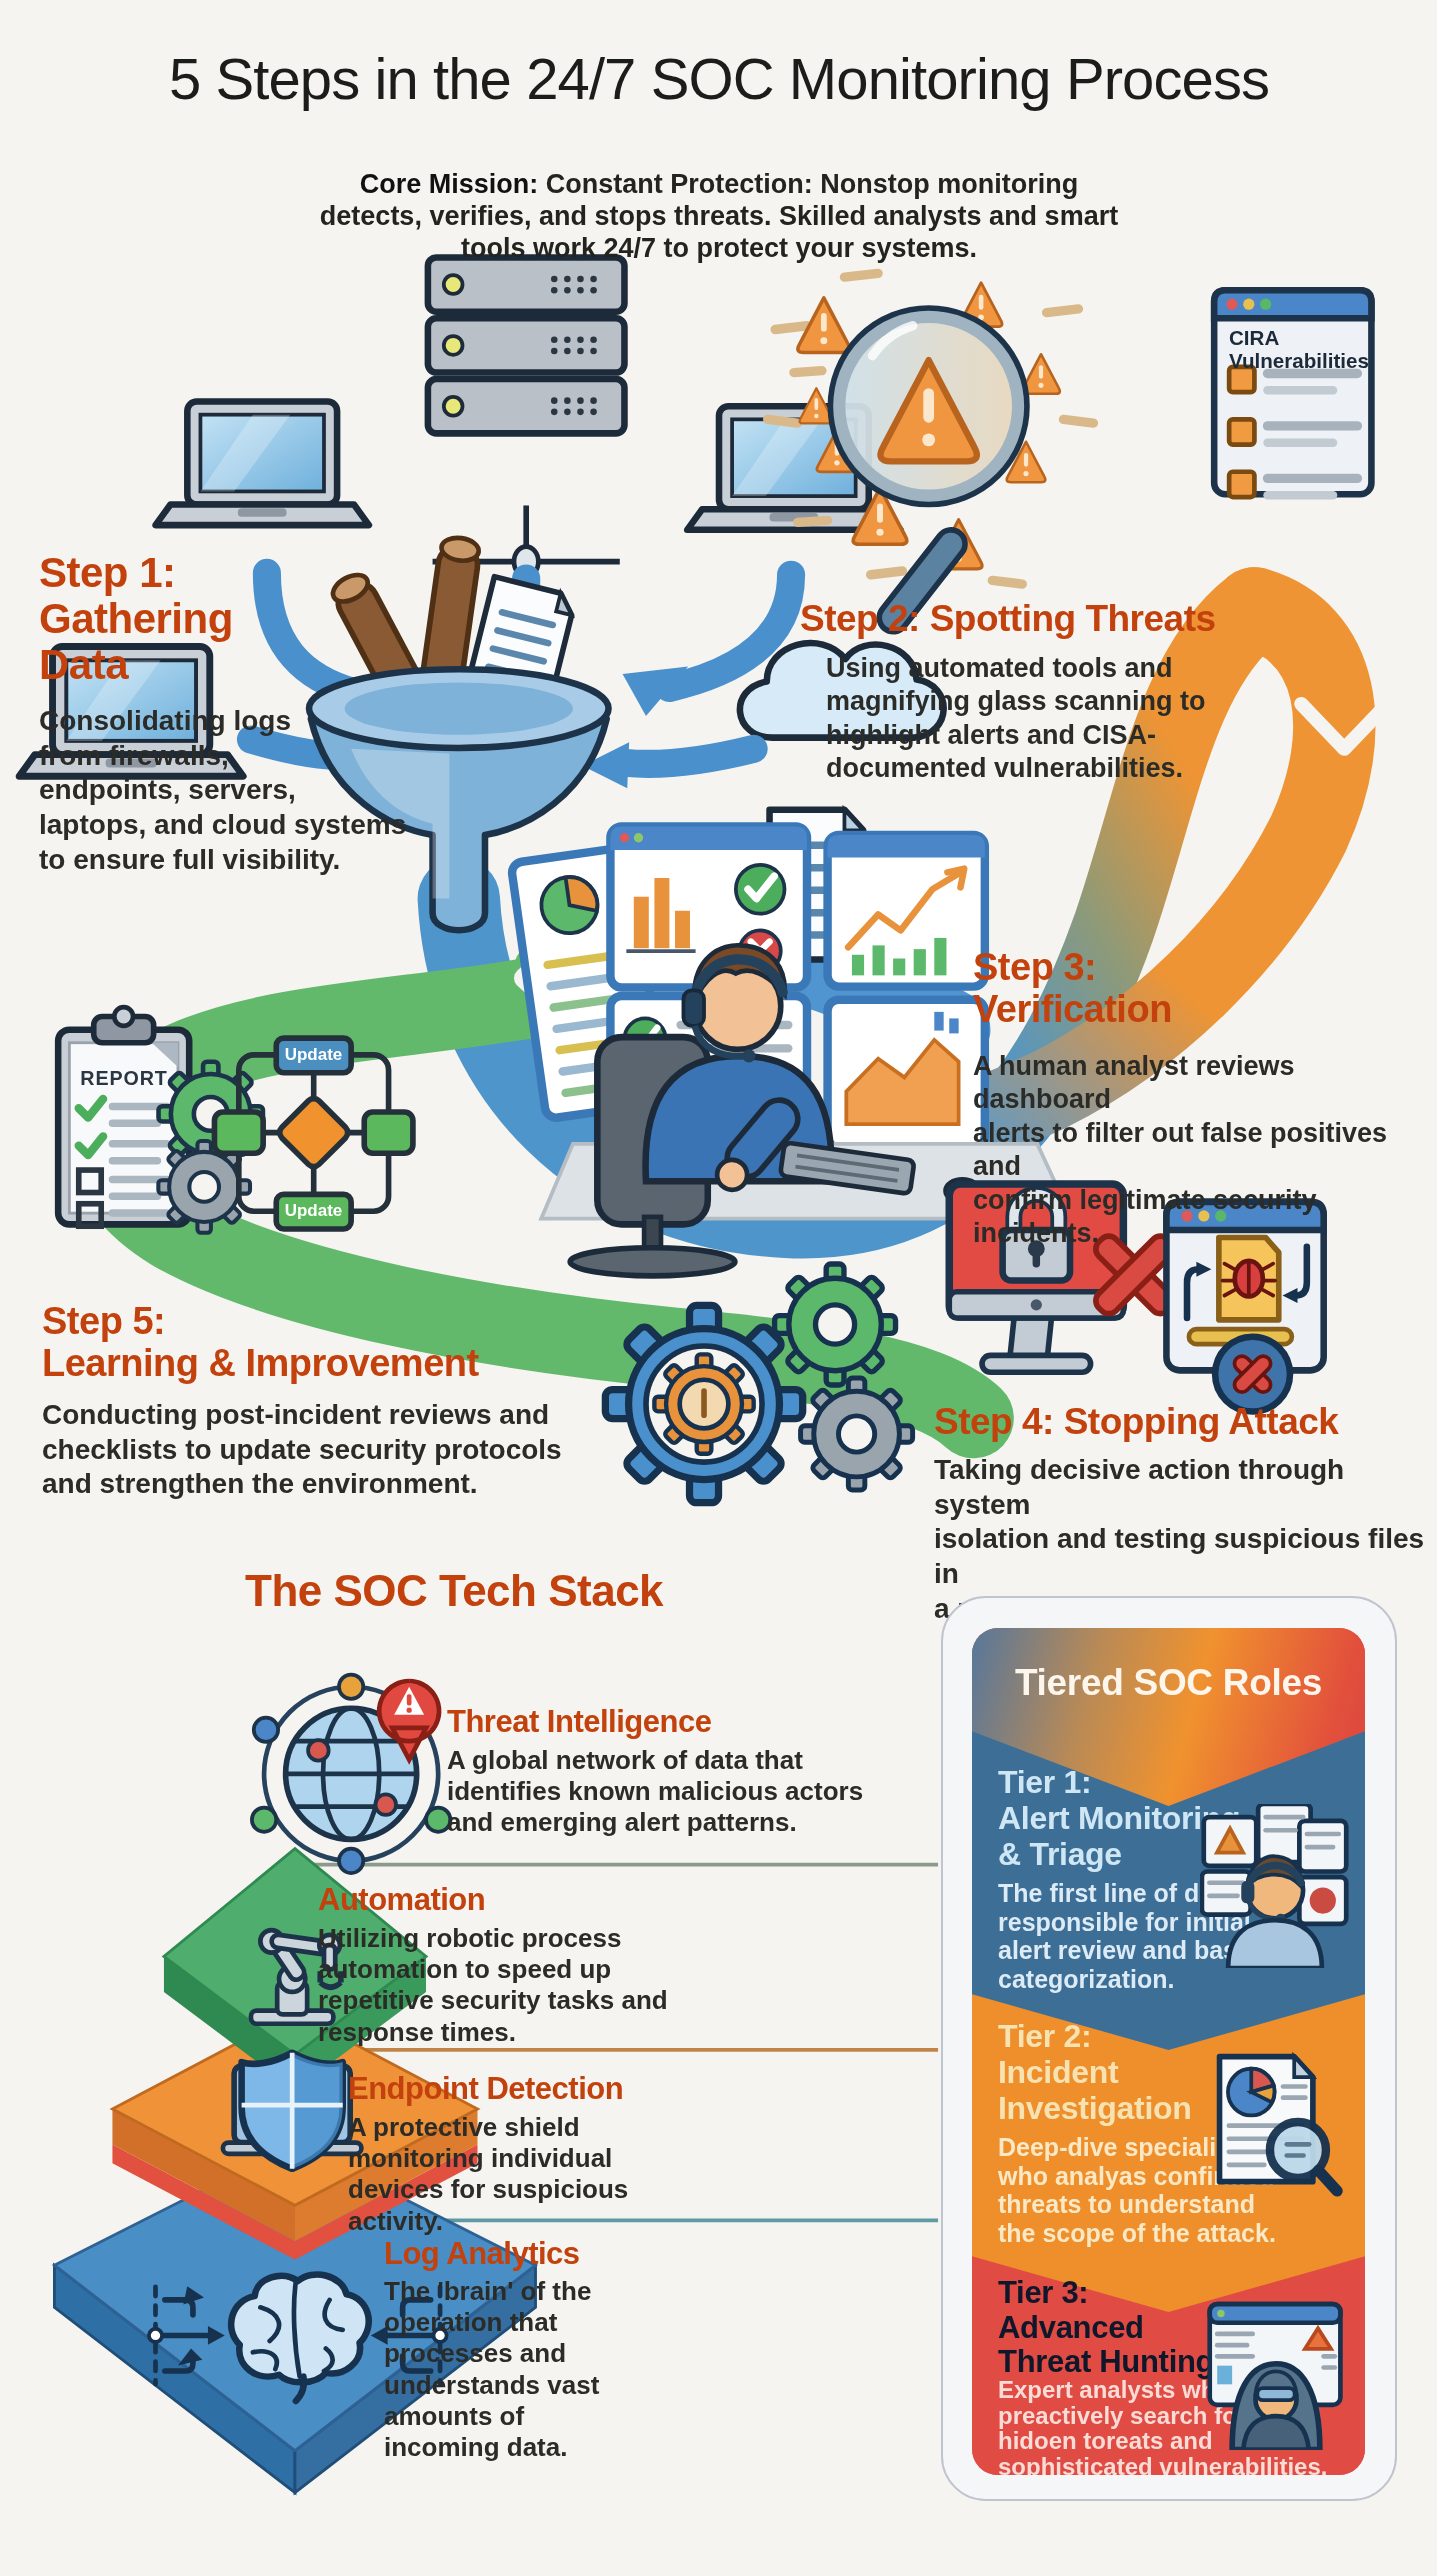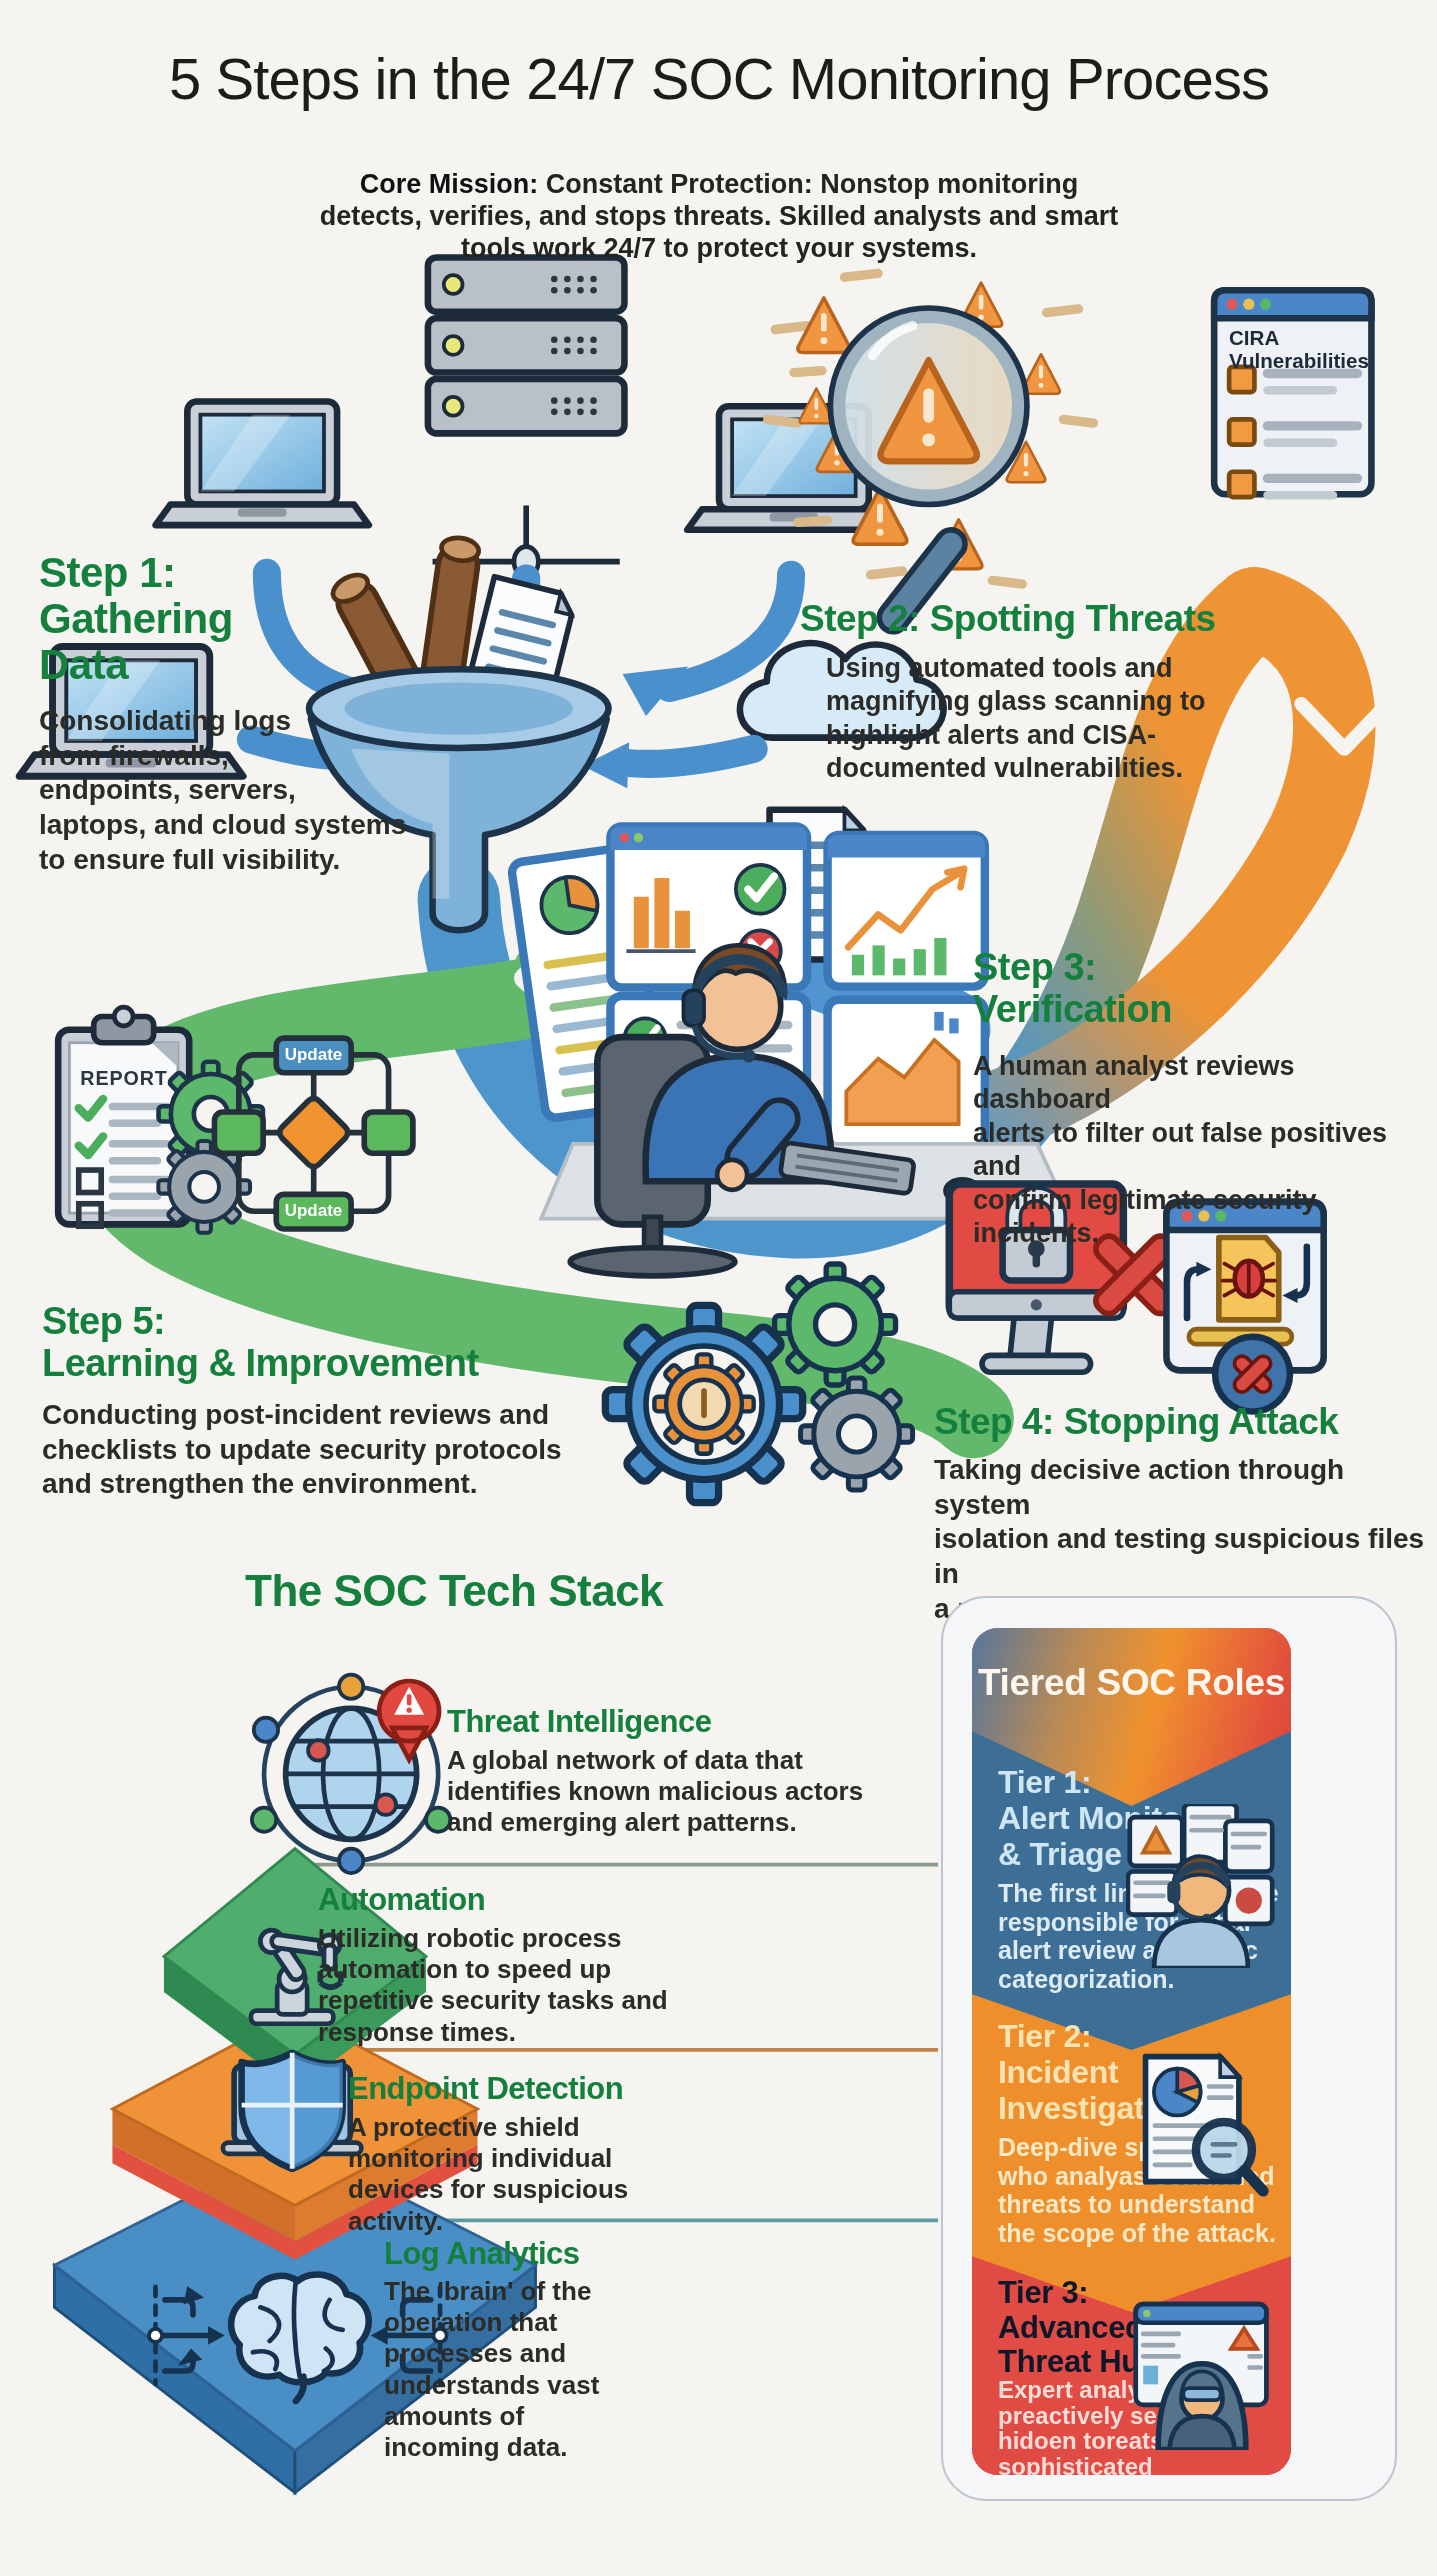--- a/index.html
+++ b/index.html
@@ -3,28 +3,28 @@
 <meta charset="utf-8">
 <style>
   html,body{margin:0;padding:0;background:#e8e8e6;}
   #canvas{position:relative;width:1438px;height:2576px;background:#f5f4f0;overflow:hidden;
           font-family:"Liberation Sans",sans-serif;}
   #art{position:absolute;left:0;top:0;z-index:1;}
   .txt{position:absolute;z-index:2;white-space:pre-line;}
   .h1{font-weight:400;color:#1c1c1a;letter-spacing:-0.9px;text-align:center;width:100%;}
   .sub{font-weight:700;color:#23231f;text-align:center;left:0;width:100%;line-height:1.18;}
   .sub b{font-weight:800;color:#111;}
-  .stitle{font-weight:800;color:#15803d;letter-spacing:-0.5px;line-height:1.1;}
+  .stitle{font-weight:800;color:#c2410c;letter-spacing:-0.5px;line-height:1.1;}
   .sdesc{font-weight:700;color:#2b2b27;line-height:1.24;}
   .wlabel{font-weight:800;color:#1d2a3a;line-height:1.12;}
   .node-label{font-weight:700;color:#ffffff;text-align:center;}
   
   #tiered{position:absolute;z-index:2;left:941px;top:1596px;width:456px;height:905px;
           background:#f5f6f8;border:2.8px solid #bfc5ce;border-radius:45px;box-sizing:border-box;}
-  #tiered-inner{position:absolute;left:29px;top:30px;width:319px;height:847px;border-radius:26px;
+  #tiered-inner{position:absolute;left:29px;top:30px;width:393px;height:847px;border-radius:26px;
           overflow:hidden;background:#e04b44;}
   .tsec{position:absolute;left:0;width:100%;}
   .chev{clip-path:polygon(0 0,100% 0,100% 83%,50% 100%,0 83%);}
   .ttl{position:absolute;font-weight:800;white-space:pre-line;line-height:1.12;letter-spacing:-0.3px;}
   .tds{position:absolute;font-weight:700;white-space:pre-line;}
   .ticon{position:absolute;}
 </style>
 </head>
 <body>
 

